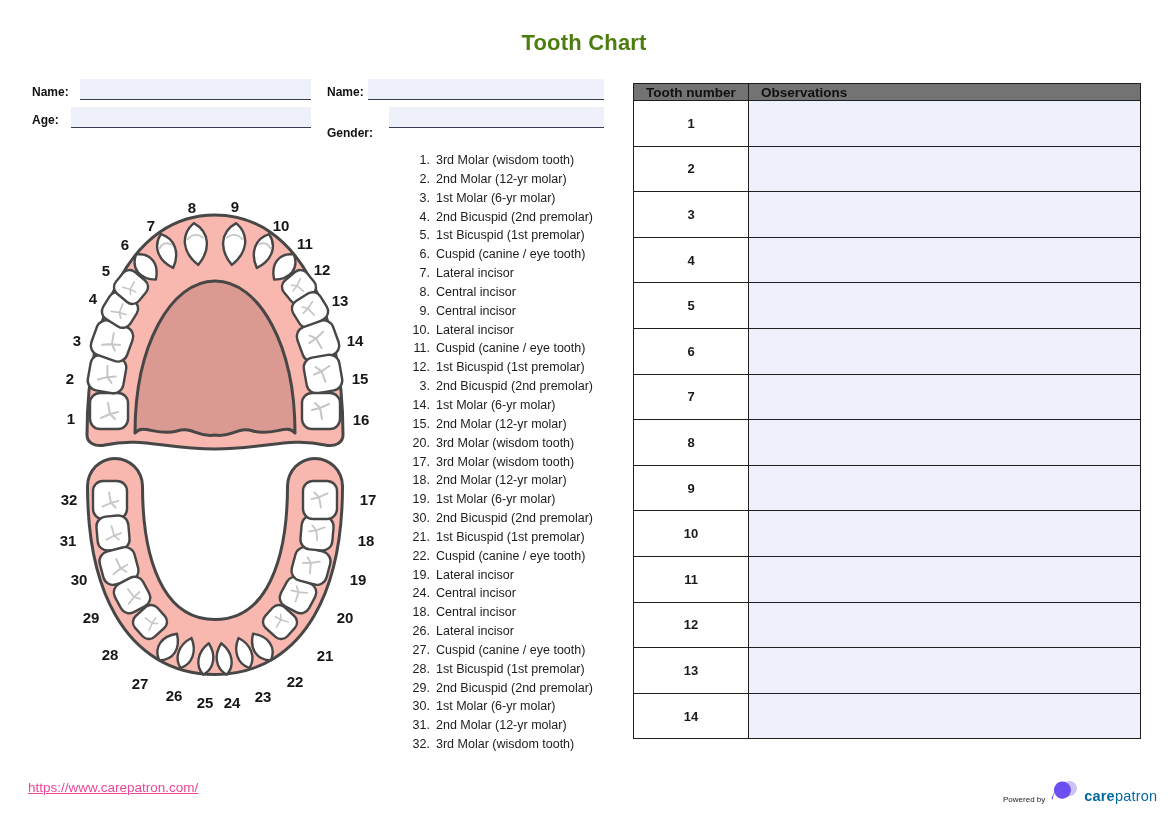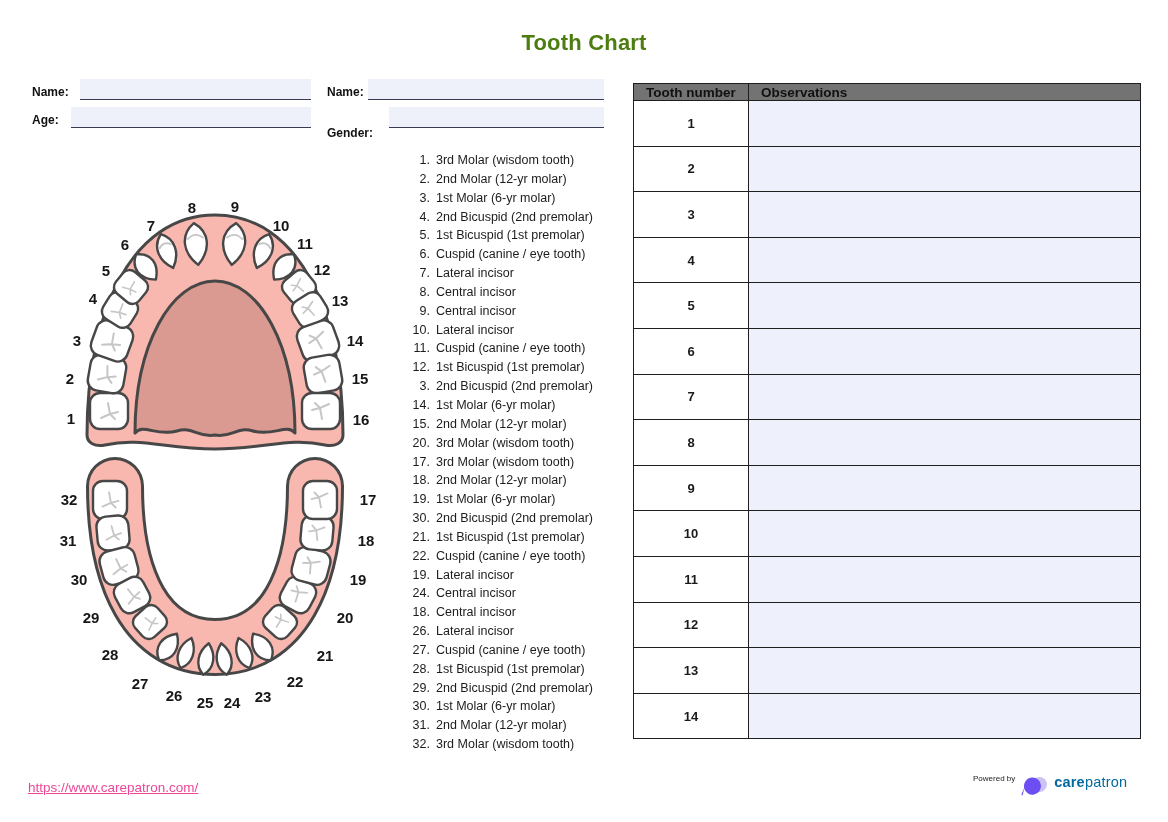--- a/index.html
+++ b/index.html
@@ -33,22 +33,22 @@
     text-align:left; padding:0 12px; color:#111;
   }
   table.obs td{height:45.6px;}
   td.toothnum{width:115px; text-align:center; font-size:13px; font-weight:bold; background:#ffffff;}
   td.obscell{background:#eef0fb;}
   .url-link{
     position:absolute; left:28px; top:780px; font-size:13.5px; color:#ec4899;
     text-decoration:underline; cursor:pointer;
   }
   .powered{
-    position:absolute; left:973px; top:774px; height:30px;
-    display:flex; align-items:flex-start;
+    position:absolute; left:1003px; top:774px; height:30px;
+    display:flex; align-items:flex-end;
   }
   .powered .pby{font-size:8px; color:#222; margin-right:6px;}
   .brand{font-size:14.5px; color:#0369a1; letter-spacing:0.2px;}
   .brand b{font-weight:bold;}
 </style>
 </head>
 <body>
 
 <div class="page">
 

